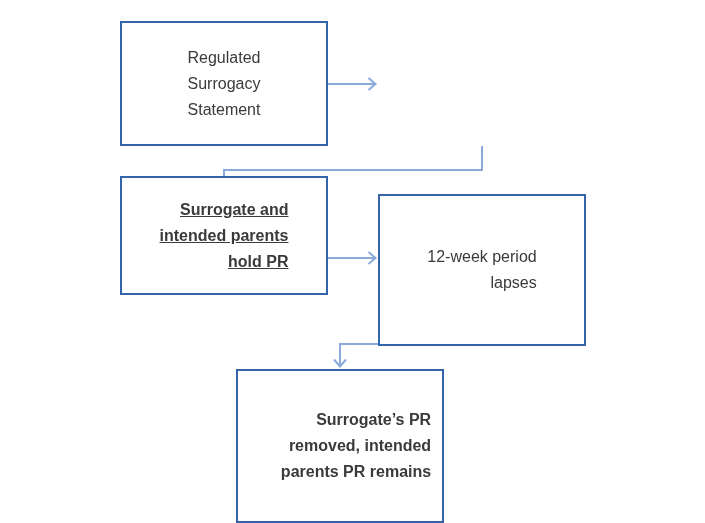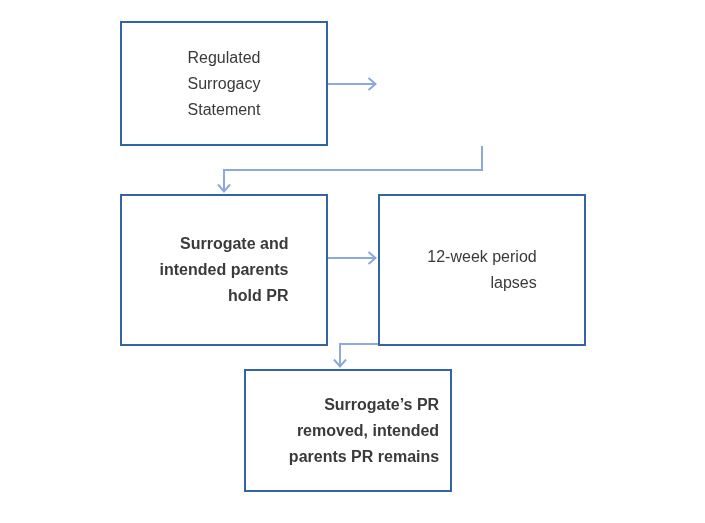--- a/index.html
+++ b/index.html
@@ -26,23 +26,23 @@
     display: flex;
     align-items: center;
     justify-content: center;
     text-align: right;
     white-space: pre-line;
   }
   .node.bold { font-weight: bold; }
 
   .node-1 { left: 120px; top: 21px;  width: 208px; height: 125px; }
   .node-2 { left: 378px; top: 21px;  width: 208px; height: 125px; }
-  .node-3 { left: 120px; top: 194px; width: 208px; height: 152px; }
+  .node-3 { left: 120px; top: 176px; width: 208px; height: 119px; text-decoration: underline; }
   .node-4 { left: 378px; top: 194px; width: 208px; height: 152px; }
-  .node-5 { left: 244px; top: 369px; width: 208px; height: 123px; padding-left: 32px; }
+  .node-5 { left: 236px; top: 369px; width: 208px; height: 154px; padding-left: 32px; }
 
   .connector-layer {
     position: absolute;
     left: 0; top: 0;
     width: 705px;
     height: 523px;
     pointer-events: none;
   }
   .connector-layer path {
     fill: none;

